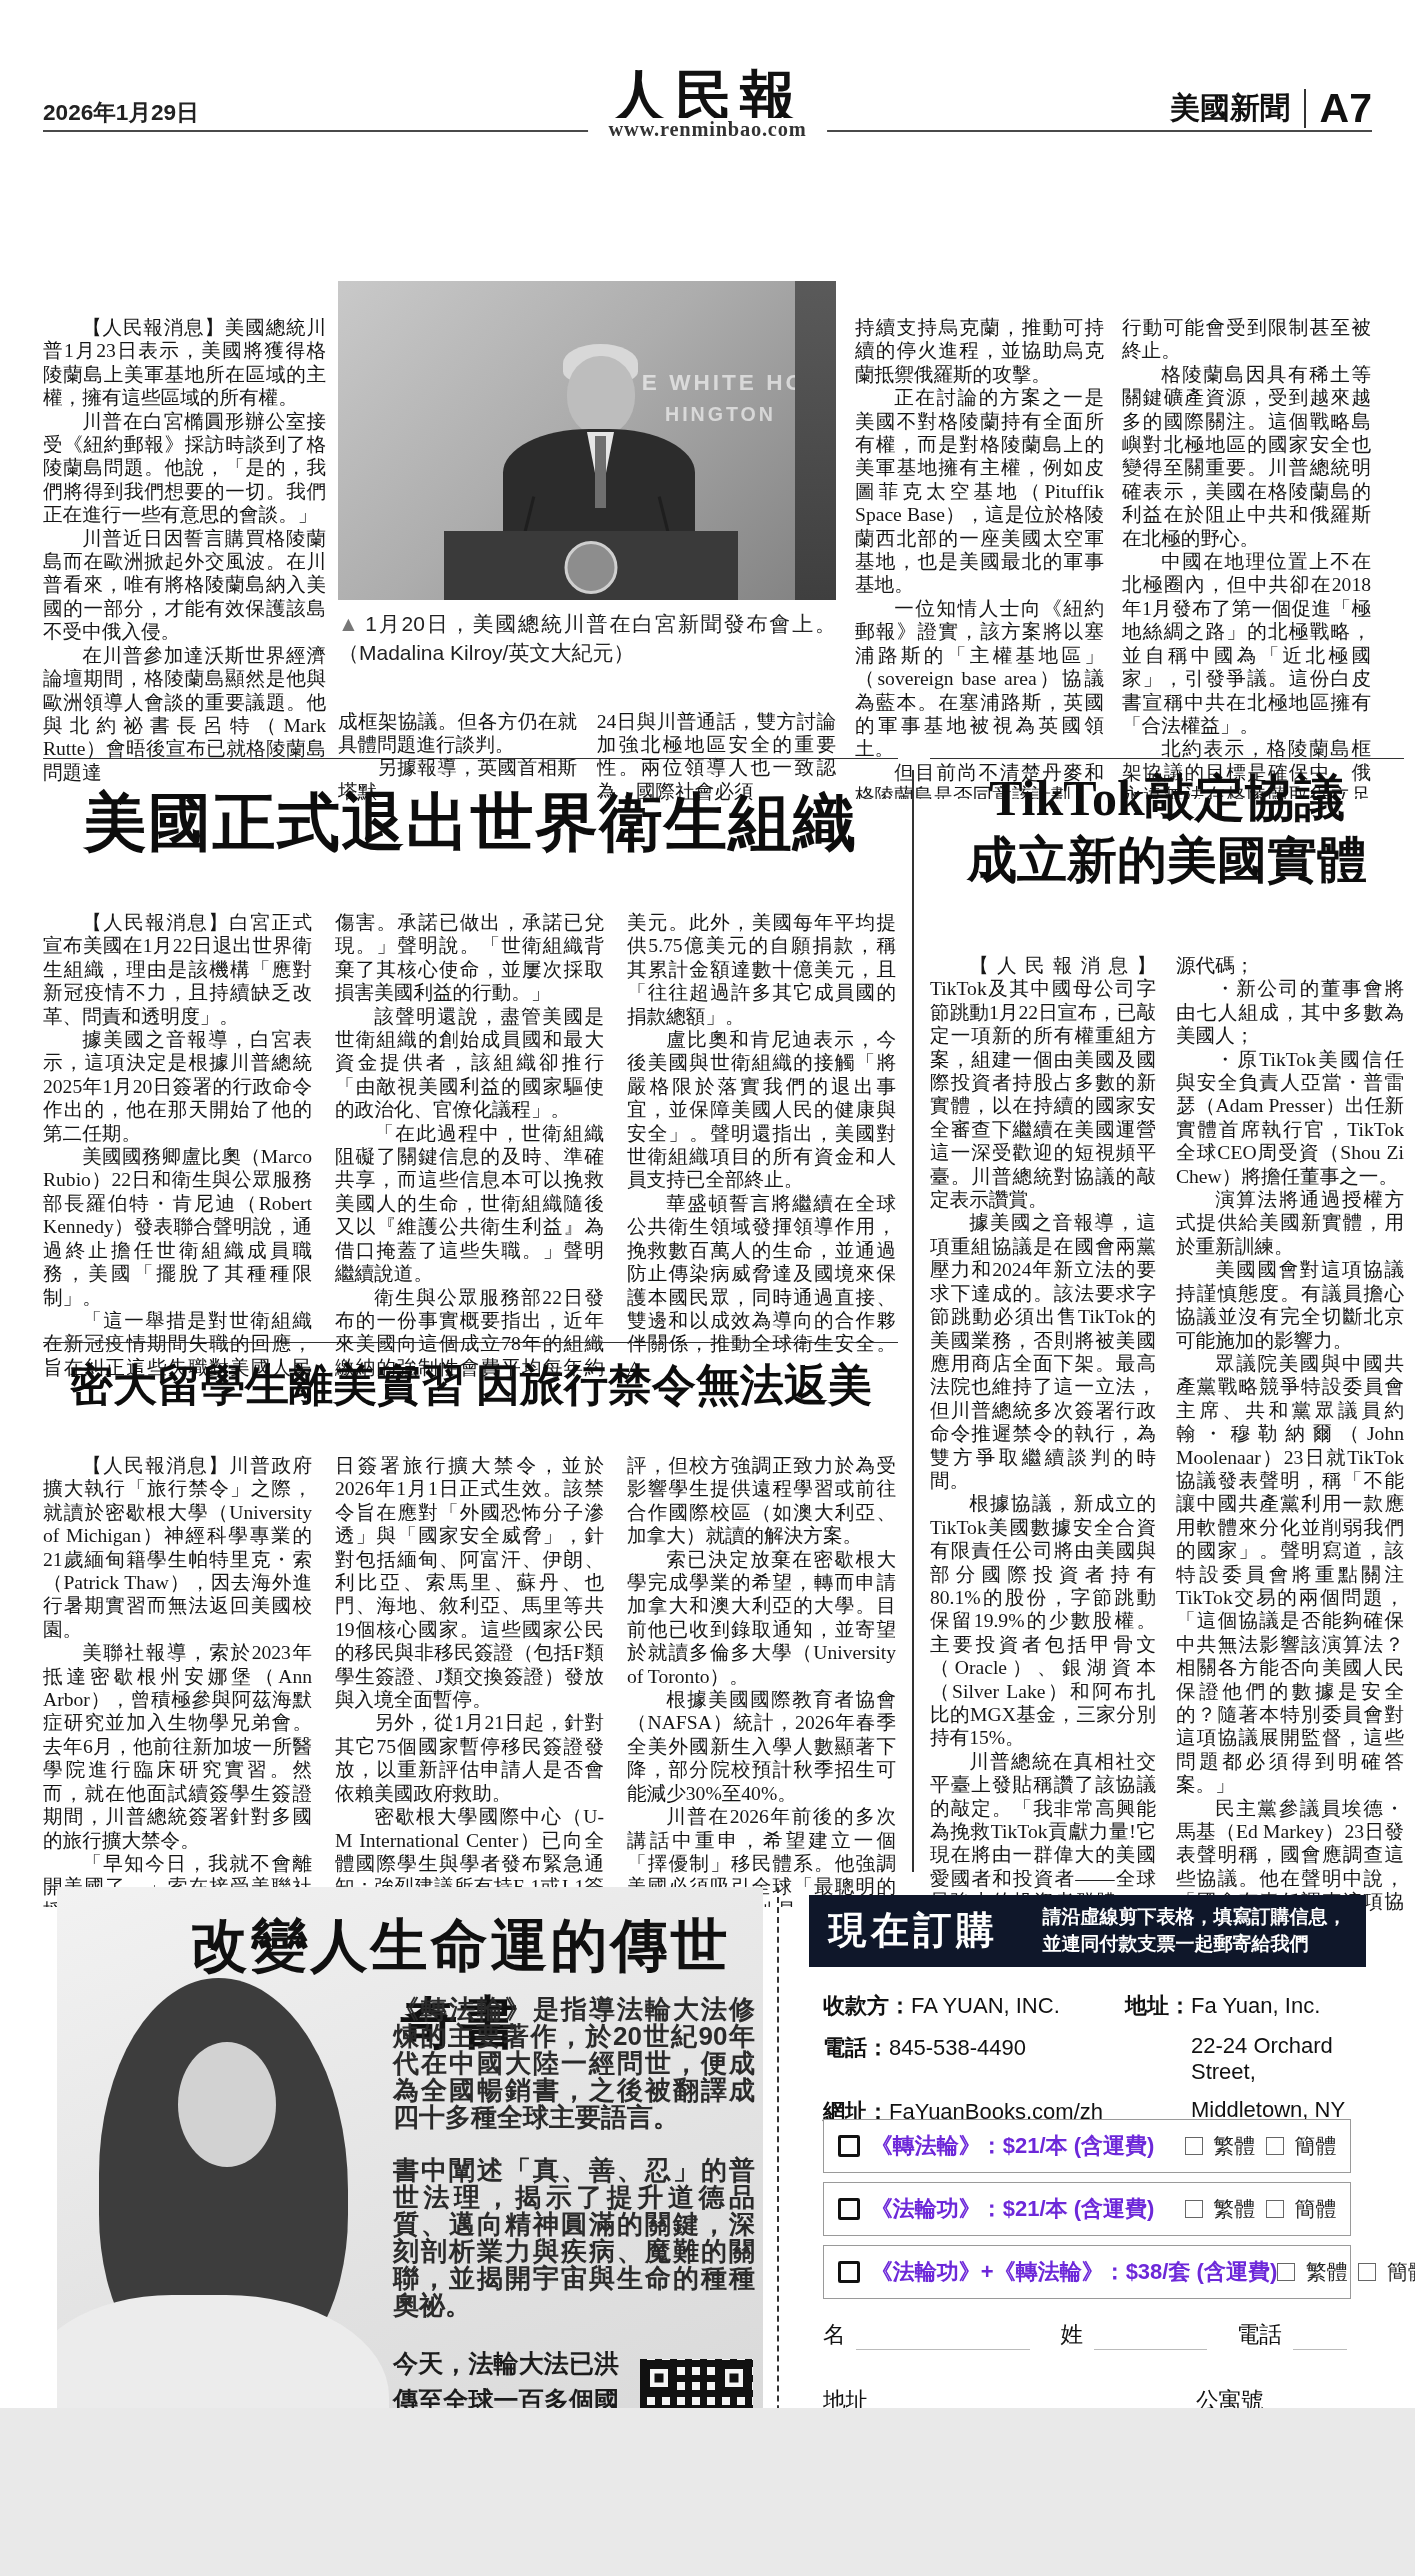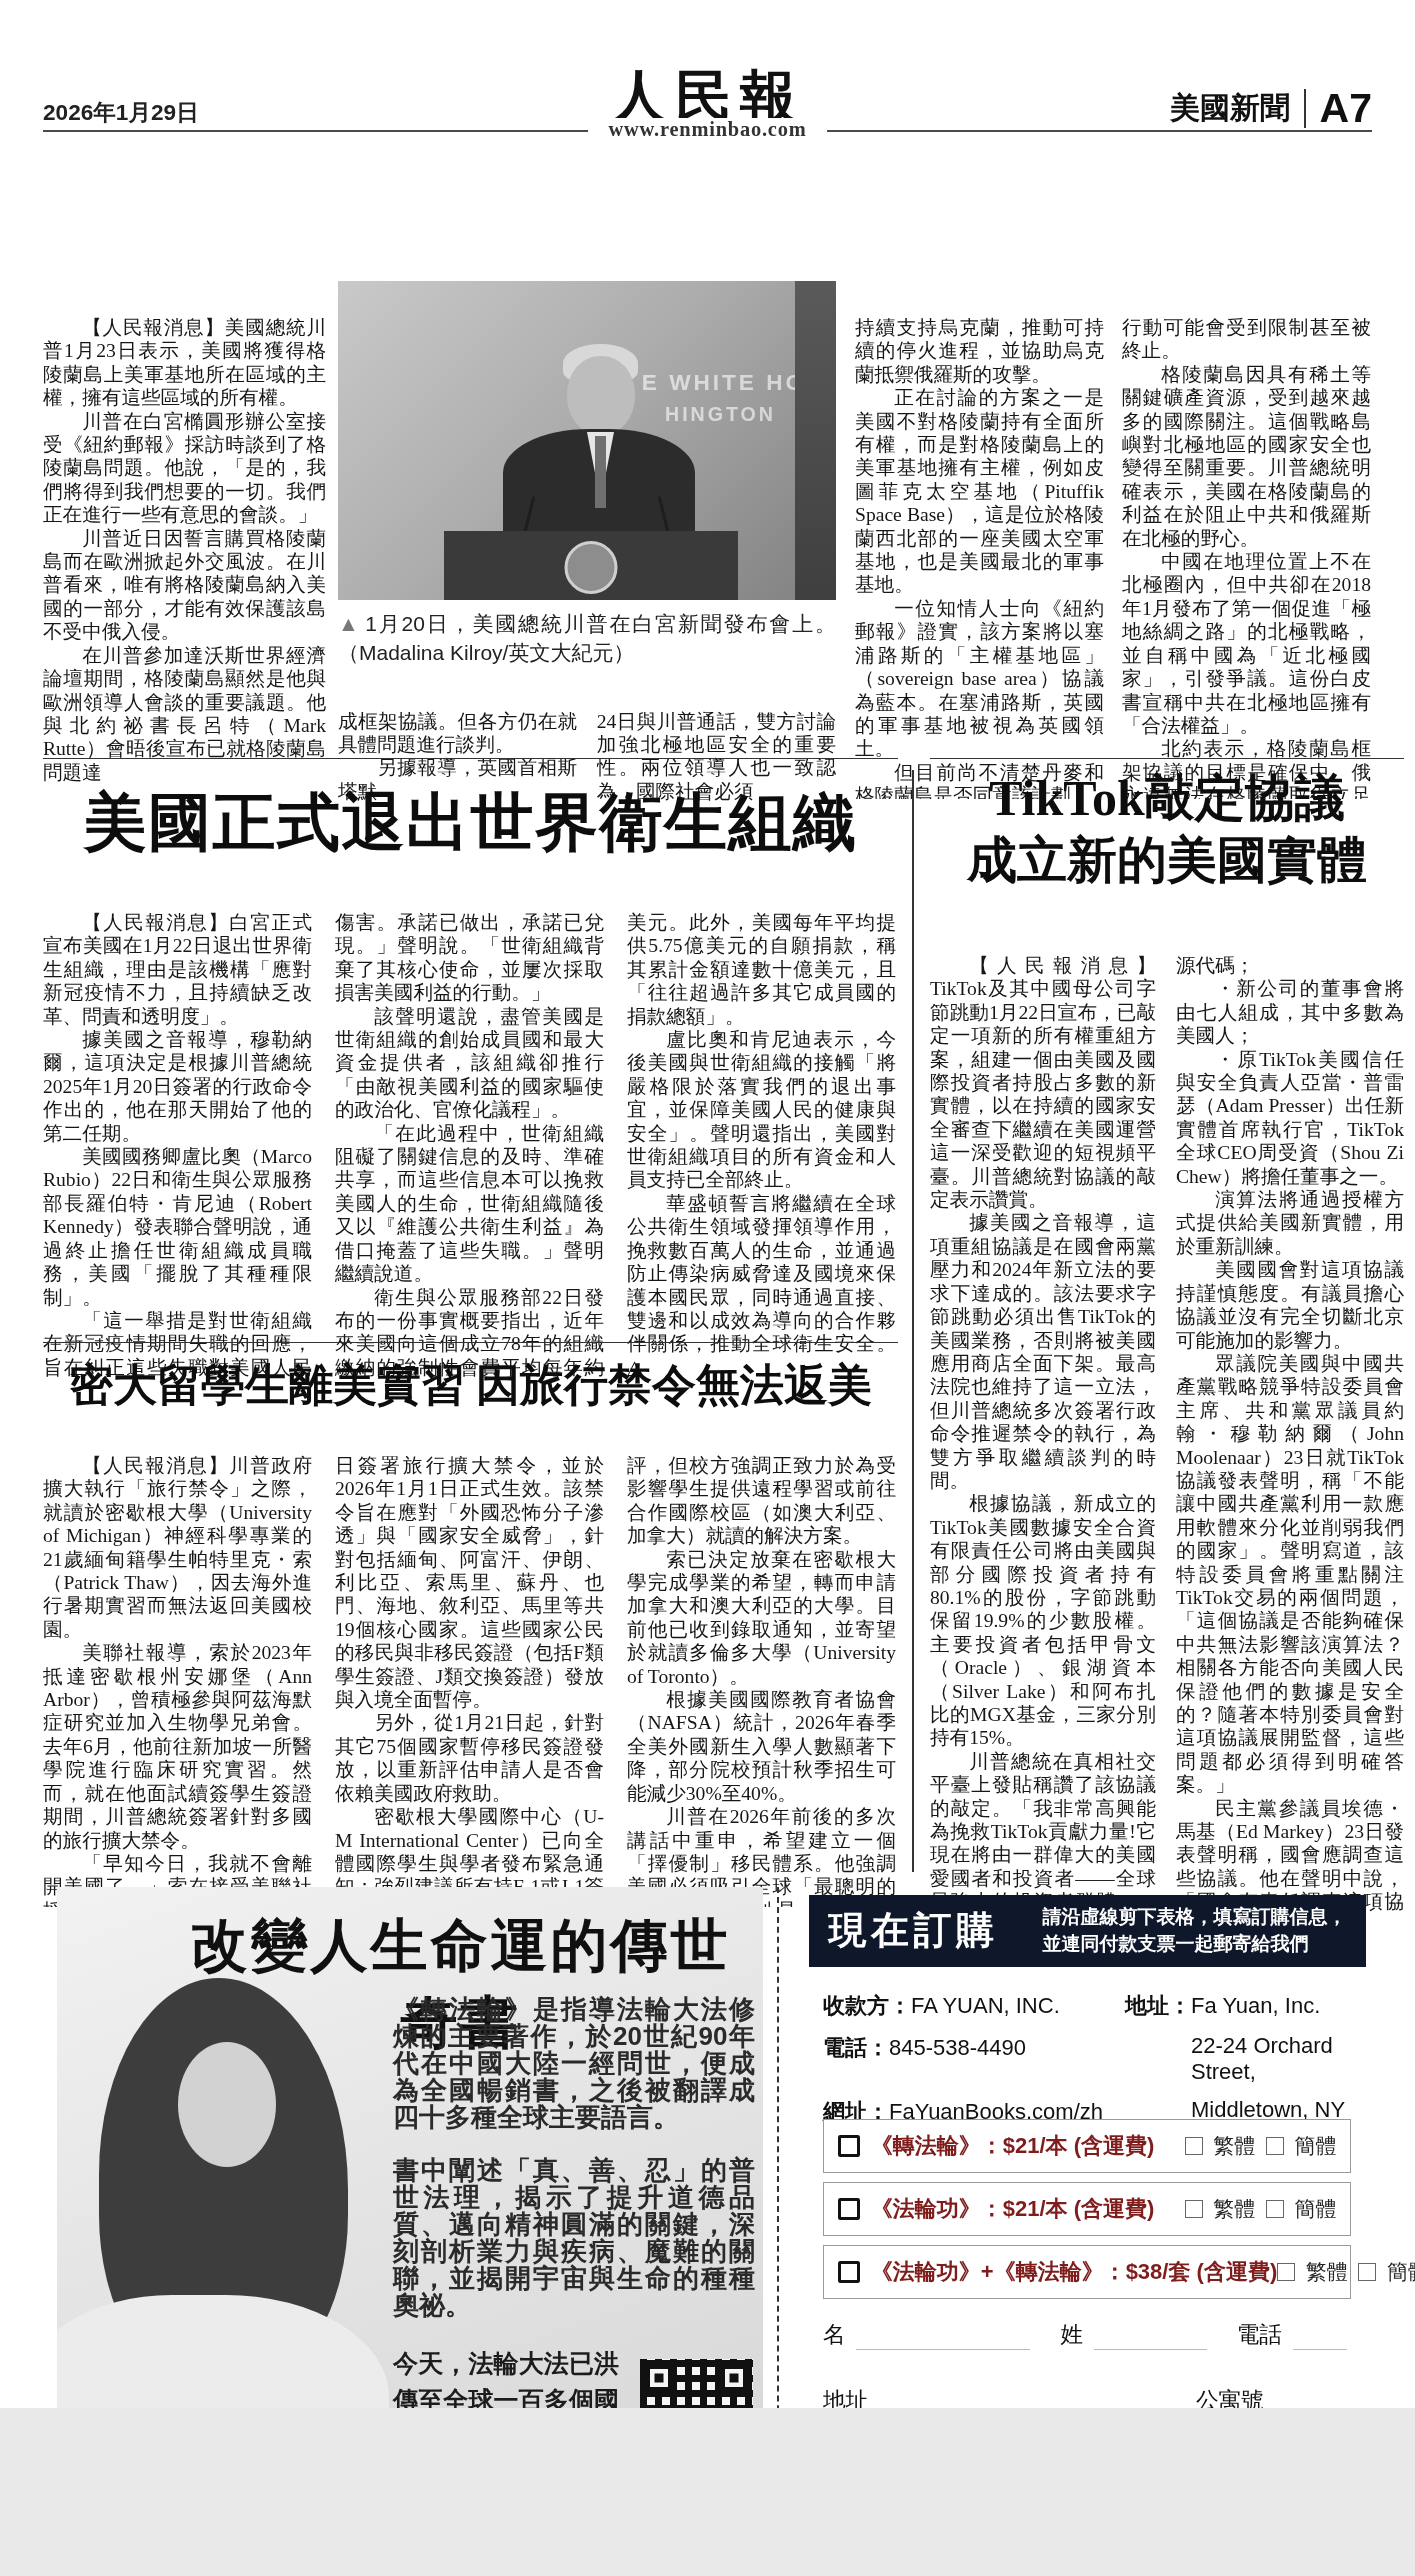--- a/index.html
+++ b/index.html
@@ -71,21 +71,21 @@
   .scissors { position:absolute; left:-19px; bottom:57px; font-size:33px; color:#111; transform:rotate(90deg); font-family:"DejaVu Sans",sans-serif; }
   .order-bar { position:absolute; left:30px; right:0; top:7.5px; height:72px; background:#0f172a; color:#fff; display:flex; align-items:center; padding:0 19.6px; }
   .order-title { font-family:"Liberation Sans","DejaVu Sans",sans-serif; font-size:38px; font-weight:bold; letter-spacing:4.5px; }
   .order-note { margin-left:auto; font-family:"Liberation Sans","DejaVu Sans",sans-serif; font-size:19px; line-height:26.4px; font-weight:bold; text-align:left; }
   .payee { position:absolute; left:44px; top:104px; right:7.5px; display:grid; grid-template-columns:302px 1fr; row-gap:12px; font-family:"Liberation Sans","DejaVu Sans",sans-serif; font-size:22px; color:#111; }
   .payee .lbl { font-weight:bold; }
   .payee .ind { padding-left:66px; }
   .products { position:absolute; left:44px; right:15px; top:232px; }
   .product-row { border:1.5px solid #9a9a9a; background:#fff; height:54px; display:flex; align-items:center; padding:0 13.6px; margin-bottom:9px; font-family:"Liberation Sans","DejaVu Sans",sans-serif; }
   .chk-lg { width:22.6px; height:22.6px; border:3px solid #111; border-radius:2.3px; margin-right:10.6px; flex:none; }
-  .p-label { font-size:22px; font-weight:bold; color:#7f1d1d; white-space:nowrap; }
+  .p-label { font-size:22px; font-weight:bold; color:#6d28d9; white-space:nowrap; }
   .opts { margin-left:auto; display:flex; align-items:center; gap:10.6px; font-size:21px; color:#222; white-space:nowrap; }
   .chk-sm { width:18px; height:18px; border:1.5px solid #666; background:#fff; flex:none; }
   .ffields { position:absolute; left:44px; right:19px; top:432px; font-family:"Liberation Sans","DejaVu Sans",sans-serif; font-size:22.6px; color:#111; }
   .frow { display:flex; align-items:flex-end; gap:10.6px; margin-bottom:35px; }
   .fline { border-bottom:1.5px solid #bbb; height:26px; }
   .grow { flex:1; }
 </style>
 </head>
 <body>
 
@@ -152,21 +152,21 @@
       <p>北約表示，格陵蘭島框架協議的目標是確保中、俄永遠無法在格陵蘭取得立足之地——無論是在經濟上或軍事上。△</p>
     </div>
 
   <div class="abs h-rule" style="left:43px; top:758px; width:855px;"></div>
   <div class="abs h-rule" style="left:930px; top:758px; width:474px;"></div>
   <div class="abs v-divider" style="left:912px; top:770px; height:1102px;"></div>
 
   <div class="abs sec-headline" style="left:43px; top:780px; width:855px; font-size:63px; letter-spacing:1.5px;">美國正式退出世界衛生組織</div>
   <div class="abs coltext" style="left:43px;  top:876px; width:269px; height:466px;">
       <p>【人民報消息】白宮正式宣布美國在1月22日退出世界衛生組織，理由是該機構「應對新冠疫情不力，且持續缺乏改革、問責和透明度」。</p>
-      <p>據美國之音報導，穆勒納爾，這項決定是根據川普總統2025年1月20日簽署的行政命令作出的，他在那天開始了他的第二任期。</p>
+      <p>據美國之音報導，白宮表示，這項決定是根據川普總統2025年1月20日簽署的行政命令作出的，他在那天開始了他的第二任期。</p>
       <p>美國國務卿盧比奧（Marco Rubio）22日和衛生與公眾服務部長羅伯特・肯尼迪（Robert Kennedy）發表聯合聲明說，通過終止擔任世衛組織成員職務，美國「擺脫了其種種限制」。</p>
       <p>「這一舉措是對世衛組織在新冠疫情期間失職的回應，旨在糾正這些失職對美國人民造成的</p>
     </div>
   <div class="abs coltext" style="left:335px; top:876px; width:269px; height:466px;">
       <p class="cont">傷害。承諾已做出，承諾已兌現。」聲明說。「世衛組織背棄了其核心使命，並屢次採取損害美國利益的行動。」</p>
       <p>該聲明還說，盡管美國是世衛組織的創始成員國和最大資金提供者，該組織卻推行「由敵視美國利益的國家驅使的政治化、官僚化議程」。</p>
       <p>「在此過程中，世衛組織阻礙了關鍵信息的及時、準確共享，而這些信息本可以挽救美國人的生命，世衛組織隨後又以『維護公共衛生利益』為借口掩蓋了這些失職。」聲明繼續說道。</p>
       <p>衛生與公眾服務部22日發布的一份事實概要指出，近年來美國向這個成立78年的組織繳納的強制性會費平均每年約為1.11億</p>
     </div>
   <div class="abs coltext" style="left:627px; top:876px; width:269px; height:466px;">

